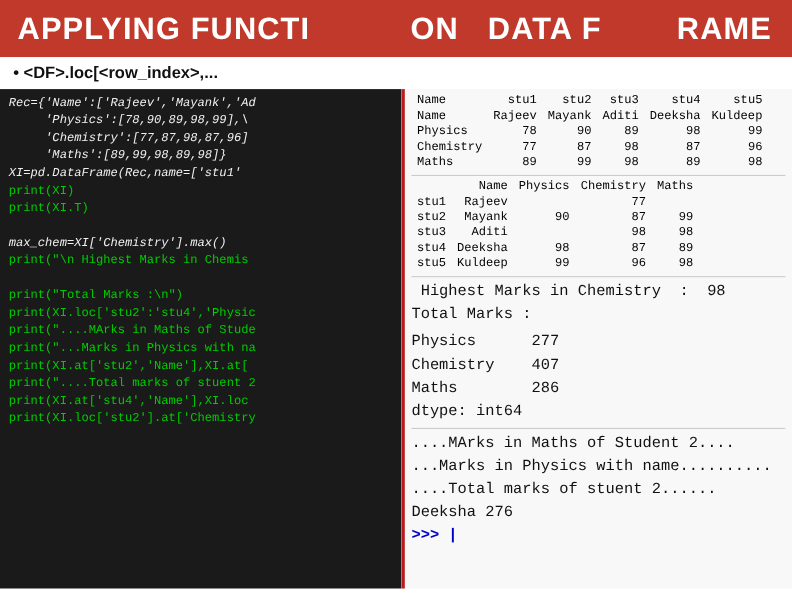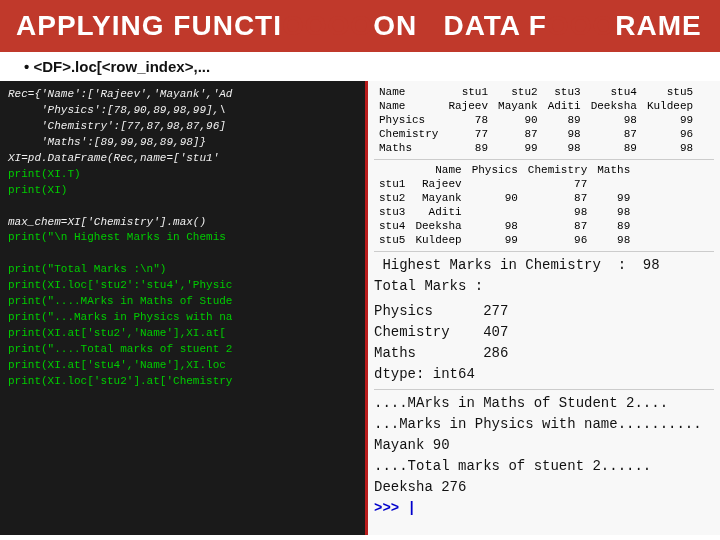--- a/index.html
+++ b/index.html
@@ -20,21 +20,21 @@
       align-items: center;
     }
     .header-title {
       font-size: 28px;
       font-weight: bold;
       letter-spacing: 1px;
     }
 
     
     .bullet-row {
-      padding: 6px 24px;
+      padding: 6px 12px;
       font-size: 15px;
       font-weight: bold;
       color: #111;
       background: #fff;
     }
 
     
     .main-content {
       display: flex;
       height: calc(540px - 86px);
@@ -117,22 +117,22 @@
 </div>
 
 <div class="main-content">
 
   <div class="left-panel">
     <div class="code-line code-white">Rec={'Name':['Rajeev','Mayank','Ad</div>
     <div class="code-line code-white">     'Physics':[78,90,89,98,99],\</div>
     <div class="code-line code-white">     'Chemistry':[77,87,98,87,96]</div>
     <div class="code-line code-white">     'Maths':[89,99,98,89,98]}</div>
     <div class="code-line code-white">XI=pd.DataFrame(Rec,name=['stu1'</div>
+    <div class="code-line code-green">print(XI)</div>
     <div class="code-line code-green">print(XI.T)</div>
-    <div class="code-line code-green">print(XI)</div>
     <div class="code-line">&nbsp;</div>
     <div class="code-line code-white">max_chem=XI['Chemistry'].max()</div>
     <div class="code-line code-green">print("\n Highest Marks in Chemis</div>
     <div class="code-line">&nbsp;</div>
     <div class="code-line code-green">print("Total Marks :\n")</div>
     <div class="code-line code-green">print(XI.loc['stu2':'stu4','Physic</div>
     <div class="code-line code-green">print("....MArks in Maths of Stude</div>
     <div class="code-line code-green">print("...Marks in Physics with na</div>
     <div class="code-line code-green">print(XI.at['stu2','Name'],XI.at[</div>
     <div class="code-line code-green">print("....Total marks of stuent 2</div>
@@ -256,20 +256,19 @@
       <div class="output-line">Chemistry    407</div>
       <div class="output-line">Maths        286</div>
       <div class="output-line">dtype: int64</div>
     </div>
 
     <hr class="divider">
 
     <div class="right-section">
       <div class="output-line">....MArks in Maths of Student 2....</div>
       <div class="output-line">...Marks in Physics with name..........</div>
-      <div class="output-line">Mayank 90</div>
       <div class="output-line">....Total marks of stuent 2......</div>
       <div class="output-line">Deeksha 276</div>
       <div class="output-line prompt-line">&gt;&gt;&gt; |</div>
     </div>
 
   </div>
 </div>
 
 </body></html>

